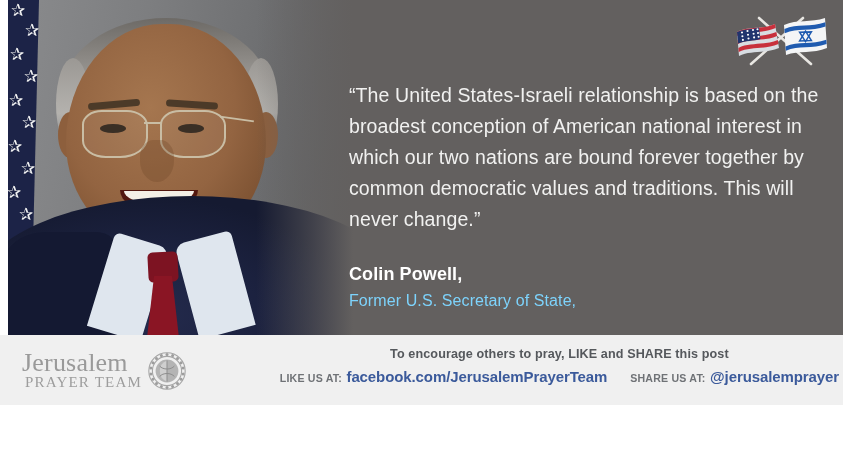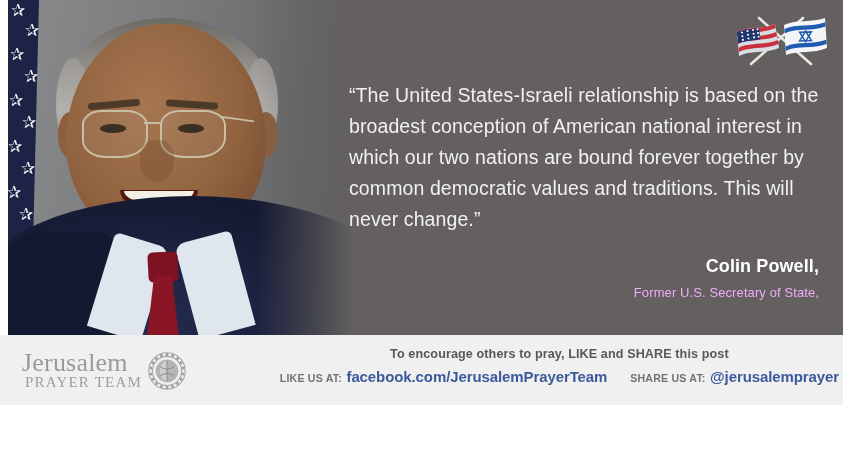--- a/index.html
+++ b/index.html
@@ -257,33 +257,32 @@
   }
   .quote-text {
     color: #f1f1f0;
     font-size: 19.5px;
     line-height: 31px;
     font-weight: 400;
     letter-spacing: .1px;
     margin: 0;
   }
   .attrib {
-    margin-top: 18px;
-    text-align: right;
+    margin-top: 26px;
   }
   .attrib-name {
     color: #ffffff;
     font-size: 18px;
     line-height: 26px;
     font-weight: 700;
     letter-spacing: .1px;
   }
   .attrib-title {
-    color: #f0abfc;
-    font-size: 13px;
+    color: #7dd3fc;
+    font-size: 16px;
     line-height: 27px;
     font-weight: 400;
     letter-spacing: .1px;
   }
 
   
   .footer {
     position: absolute;
     left: 0;
     top: 335px;

